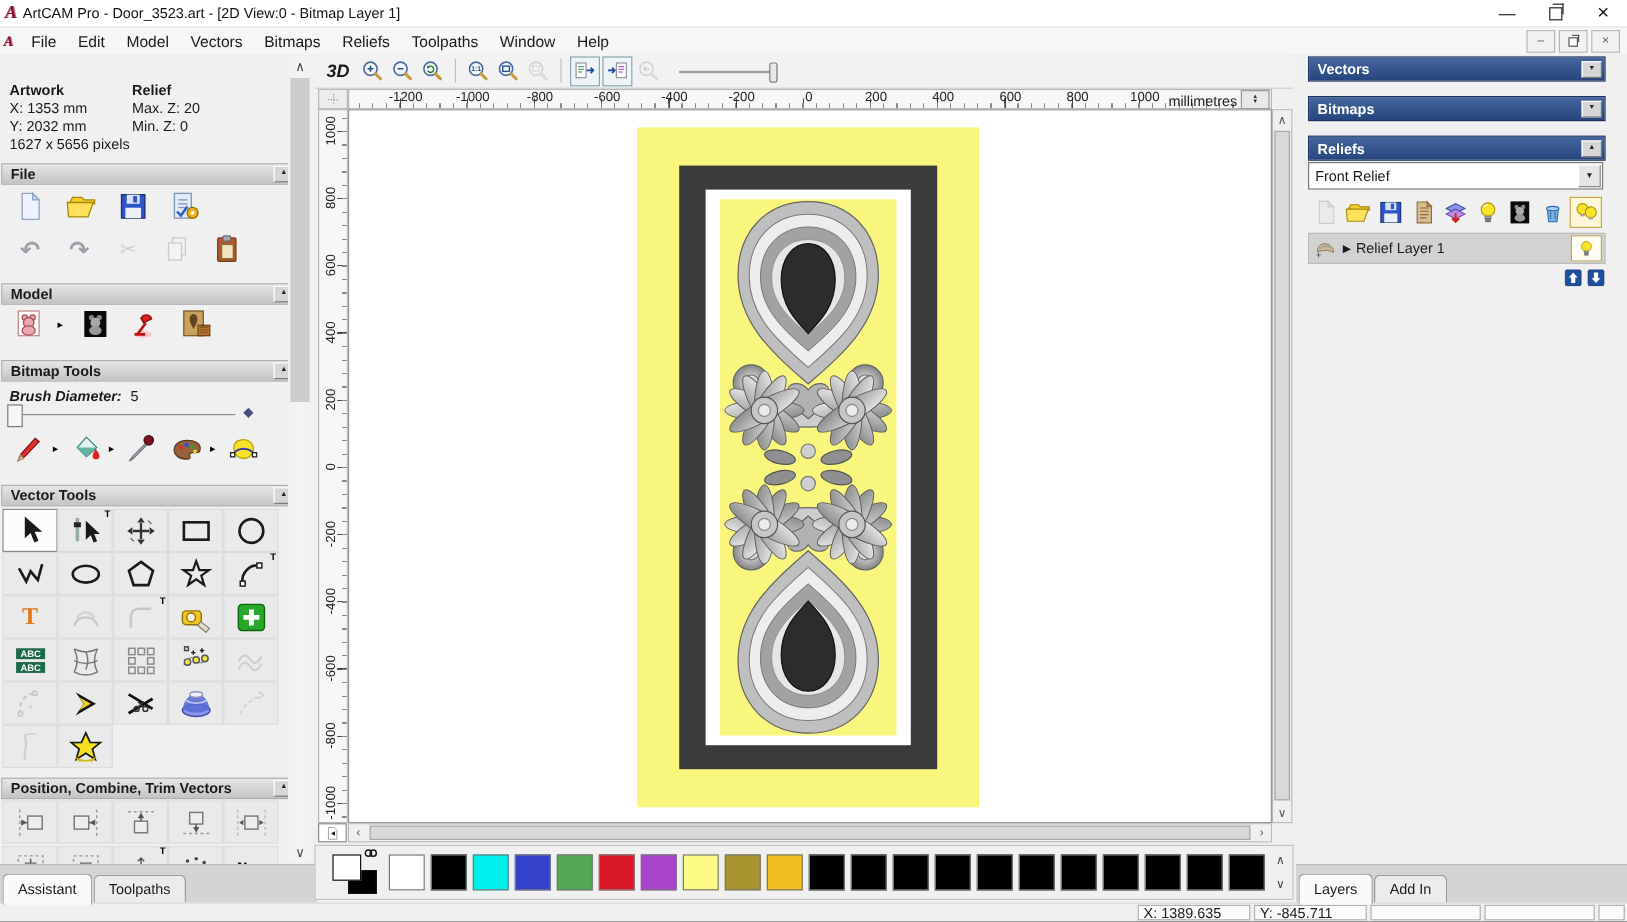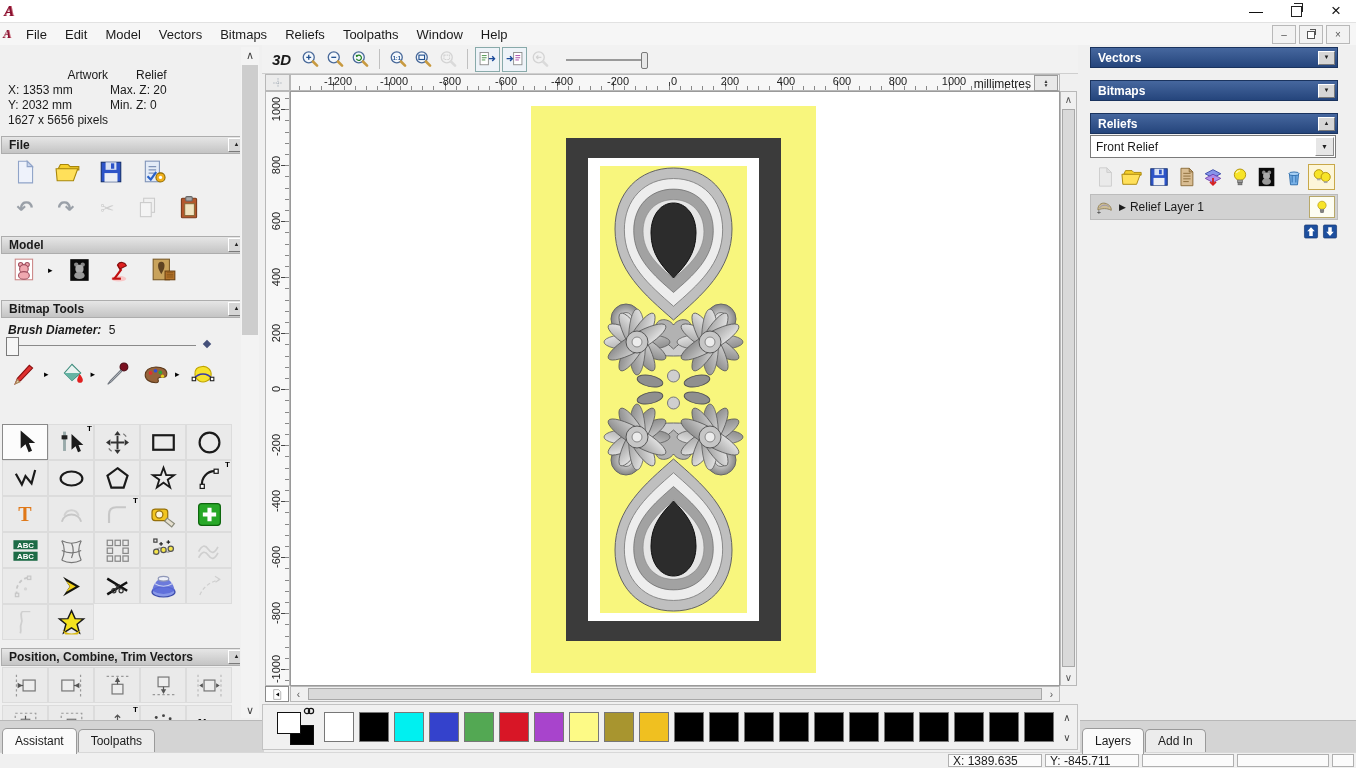--- a/index.html
+++ b/index.html
@@ -33,21 +33,21 @@
   .workspace{position:absolute;top:45px;left:0;width:1356px;height:707px;background:#f0f0f0;}
 
   
   #assistant{left:0;top:0;width:240px;height:675px;overflow:hidden;background:#f0f0f0;}
   .sec-header{height:16px;background:linear-gradient(#e6e6e6,#c4c4c4);border:1px solid #adadad;
        display:flex;align-items:center;justify-content:space-between;padding:0 2px 0 7px;
        font-weight:bold;font-size:12px;margin:0 1px;}
   .hdr-btn{width:15px;height:12px;background:#d6d6d6;border:1px solid;border-color:#fff #7a7a7a #7a7a7a #fff;
        font-size:6px;line-height:11px;text-align:center;color:#222;}
   .pi-col{line-height:15px;font-size:12px;}
-  .pi-head{font-weight:normal;text-align:right;}
+  .pi-head{font-weight:bold;}
   .toolrow{display:flex;align-items:center;padding:0 0 0 8px;}
   .tool{width:34px;height:30px;display:flex;align-items:center;justify-content:center;flex:none;}
   .tool svg{width:26px;height:26px;}
   .tool .glyph{font-weight:bold;}
   .tool.disabled,.vcell.disabled svg,.vcell.disabled .glyph{opacity:.42;filter:grayscale(1);}
   .tool.framed{border:1px solid #8aa;background:#eef3f8;width:24px;height:20px;}
   .tool.framed svg{width:18px;height:18px;}
   .flyout{font-size:9px;color:#000;margin:0 2px 0 -2px;flex:none;}
   .sep{width:1px;height:20px;background:#c0c0c0;margin:0 5px;flex:none;}
 
@@ -167,20 +167,21 @@
   .w82{width:82px;}.w14{width:12px;}
   .glyph{font-family:"DejaVu Sans",sans-serif;}
 </style>
 </head>
 <body>
 
 <div class="app">
 
   <div class="titlebar">
     <span class="logo">A</span>
+    <span class="title-text">ArtCAM Pro - Door_3523.art - [2D View:0 - Bitmap Layer 1]</span>
     <span class="wctl">
       <span class="wbtn">—</span>
       <span class="wbtn">
           <span class="rsq"></span>
         </span>
       <span class="wbtn xglyph">×</span>
     </span>
   </div>
 
   <div class="menubar">
@@ -401,20 +402,24 @@
               <svg viewBox="0 0 24 24">
                 <path d="M6 7C3.5 10 4 16 8.5 18.5 13 21 19 18 19.5 13 20 8.5 16 4.5 11.5 5 8.8 5.3 7.2 5.8 6 7z" fill="#f6e22c" stroke="#bfa300"></path>
                 <path d="M3.5 16.5C8 10.5 16 10.5 20.5 16.5" fill="none" stroke="#3a3aa8" stroke-width="1.5"></path>
                 <rect x="2" y="15" width="3.2" height="3.2" fill="#fff" stroke="#222"></rect>
                 <rect x="18.8" y="15" width="3.2" height="3.2" fill="#fff" stroke="#222"></rect>
               </svg>
             </span>
           </span>
         </div>
 
+      <div class="sec-header abs" style="left:0;top:359px;width:236px;">
+        <span>Vector Tools</span>
+        <span class="hdr-btn">▲</span>
+      </div>
       <div class="vgrid abs" style="left:0;top:379px;">
           <span class="vcell pressed">
             <span style="display: flex; align-items: center; justify-content: center;">
               <svg viewBox="0 0 24 24">
                 <path d="M8 2v15l4-3.6 2.6 6.6 2.8-1.2-2.6-6.3H20z" fill="#1a1a1a"></path>
               </svg>
             </span>
           </span>
           <span class="vcell">
             <span style="display: flex; align-items: center; justify-content: center;">

